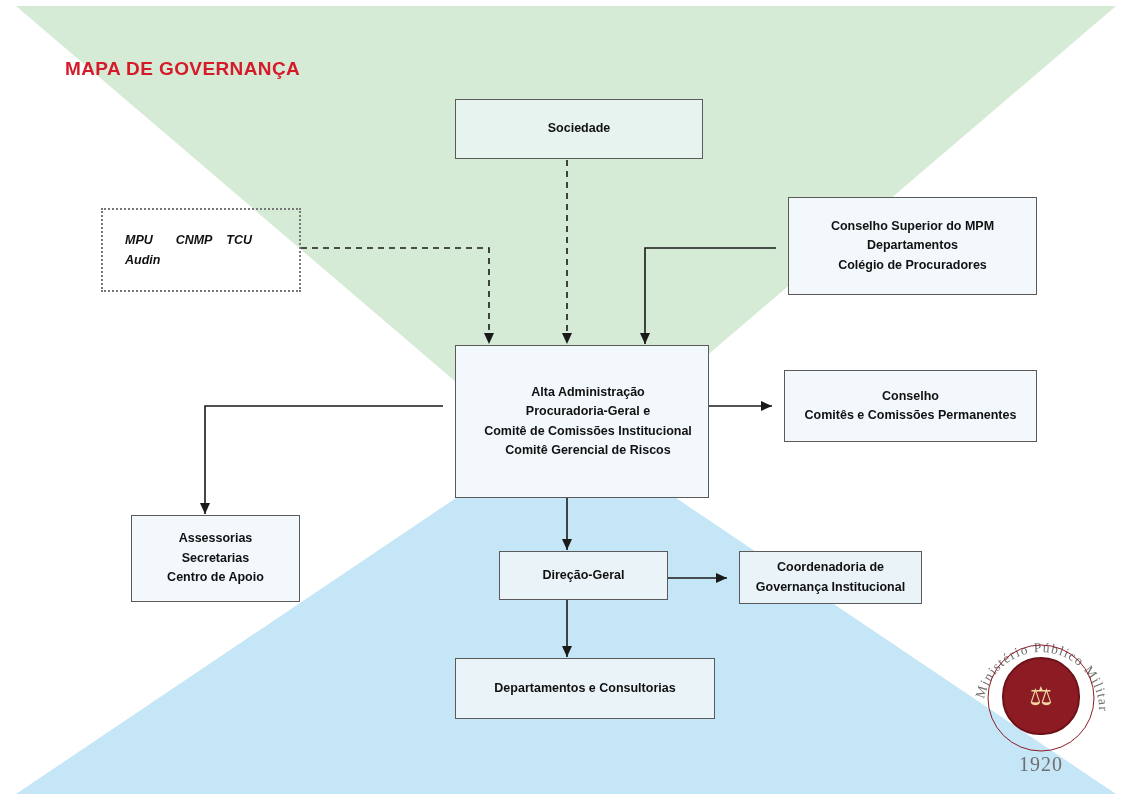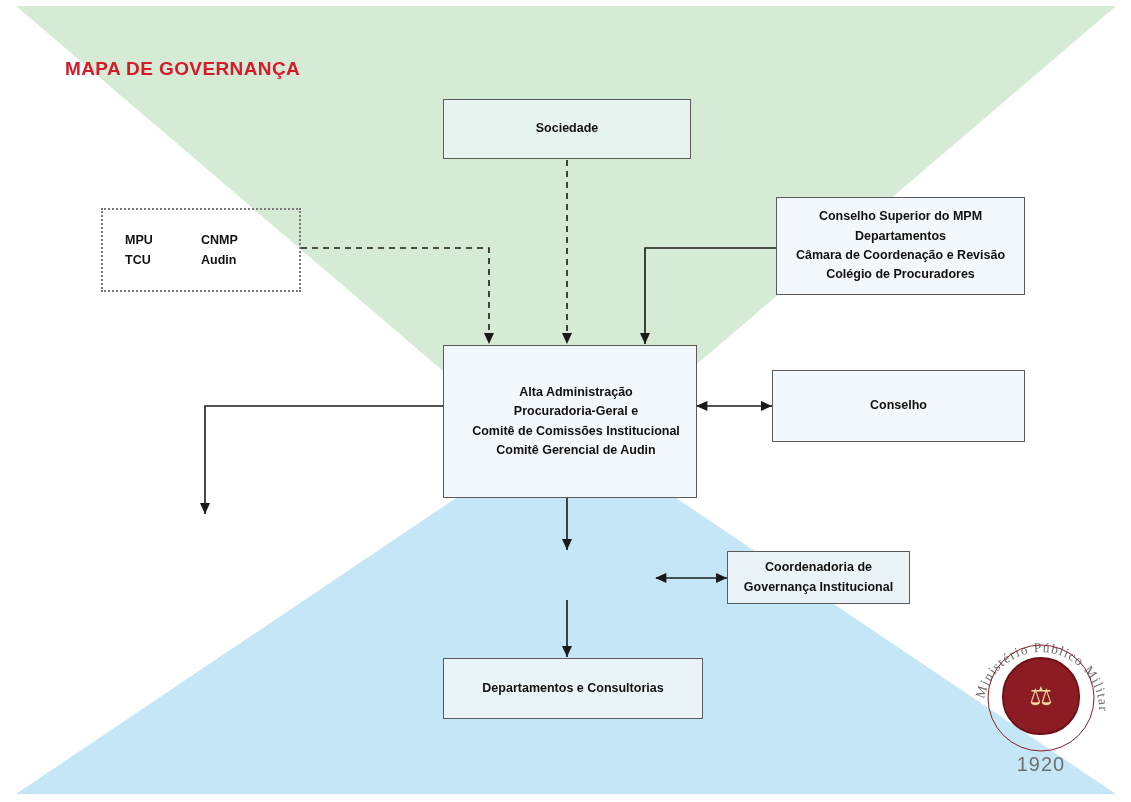--- a/index.html
+++ b/index.html
@@ -57,39 +57,41 @@
     background: #eef7f7;
     display: flex;
     flex-direction: column;
     align-items: center;
     justify-content: center;
     font-size: 12.5px;
     font-weight: bold;
     color: #111;
     text-align: center;
     line-height: 1.55;
+    margin-left: 12px;
   }
   .box.plain { background: #eaf4f8; }
   .box.soc { background: #e7f3ee; }
   .box.white { background: #f2f8fb; }
   .box .ln { display: block; white-space: nowrap; }
   .dotted-box {
     position: absolute;
     box-sizing: border-box;
     border: 2px dotted #777;
     background: transparent;
     display: grid;
-    grid-template-columns: 1fr 1fr;
+    grid-template-columns: 1fr 1fr 1fr;
     align-content: center;
     justify-items: start;
     padding: 0 22px;
     row-gap: 6px;
     font-size: 12.5px;
     font-weight: bold;
     color: #111;
+    font-style: italic;
   }
   svg.connectors {
     position: absolute;
     left: 0; top: 0;
     width: 1131px;
     height: 802px;
     pointer-events: none;
   }
   
   #emblem {
@@ -116,21 +118,21 @@
   #emblem .arc-text {
     position: absolute;
     left: 0; top: 0;
     width: 132px; height: 120px;
   }
   #emblem .year {
     position: absolute;
     left: 0; top: 115px;
     width: 132px;
     text-align: center;
-    font-family: Liberation Sans, sans-serif;
+    font-family: Liberation Serif, serif;
     font-size: 20px;
     color: #6f6f6f;
     letter-spacing: 1px;
   }
 </style>
 </head>
 <body>
 
 <div id="canvas">
 
@@ -173,36 +175,44 @@
   <div class="dotted-box" style="left:101px; top:208px; width:200px; height:84px;">
     <span>MPU</span>
     <span>CNMP</span>
     <span>TCU</span>
     <span>Audin</span>
   </div>
 
   <div class="box white" style="left:776px; top:197px; width:249px; height:98px;">
     <span class="ln">Conselho Superior do MPM</span>
     <span class="ln">Departamentos</span>
-    <span class="ln">Câmara de Coordenação e Revisão</span>
     <span class="ln">Colégio de Procuradores</span>
   </div>
 
   <div class="box white" style="left:443px; top:345px; width:254px; height:153px;padding-left:12px;">
     <span class="ln">Alta Administração</span>
     <span class="ln">Procuradoria-Geral e</span>
     <span class="ln">Comitê de Comissões Institucional</span>
-    <span class="ln">Comitê Gerencial de Audin</span>
+    <span class="ln">Comitê Gerencial de Riscos</span>
   </div>
 
   <div class="box white" style="left:772px; top:370px; width:253px; height:72px;">
     <span class="ln">Conselho</span>
-  </div>
-
-
+    <span class="ln">Comitês e Comissões Permanentes</span>
+  </div>
+
+  <div class="box white" style="left:119px; top:515px; width:169px; height:87px;">
+    <span class="ln">Assessorias</span>
+    <span class="ln">Secretarias</span>
+    <span class="ln">Centro de Apoio</span>
+  </div>
+
+  <div class="box plain" style="left:487px; top:551px; width:169px; height:49px;">
+    <span class="ln">Direção-Geral</span>
+  </div>
 
   <div class="box plain" style="left:727px; top:551px; width:183px; height:53px;">
     <span class="ln">Coordenadoria de</span>
     <span class="ln">Governança Institucional</span>
   </div>
 
   <div class="box plain" style="left:443px; top:658px; width:260px; height:61px;">
     <span class="ln">Departamentos e Consultorias</span>
   </div>
 

